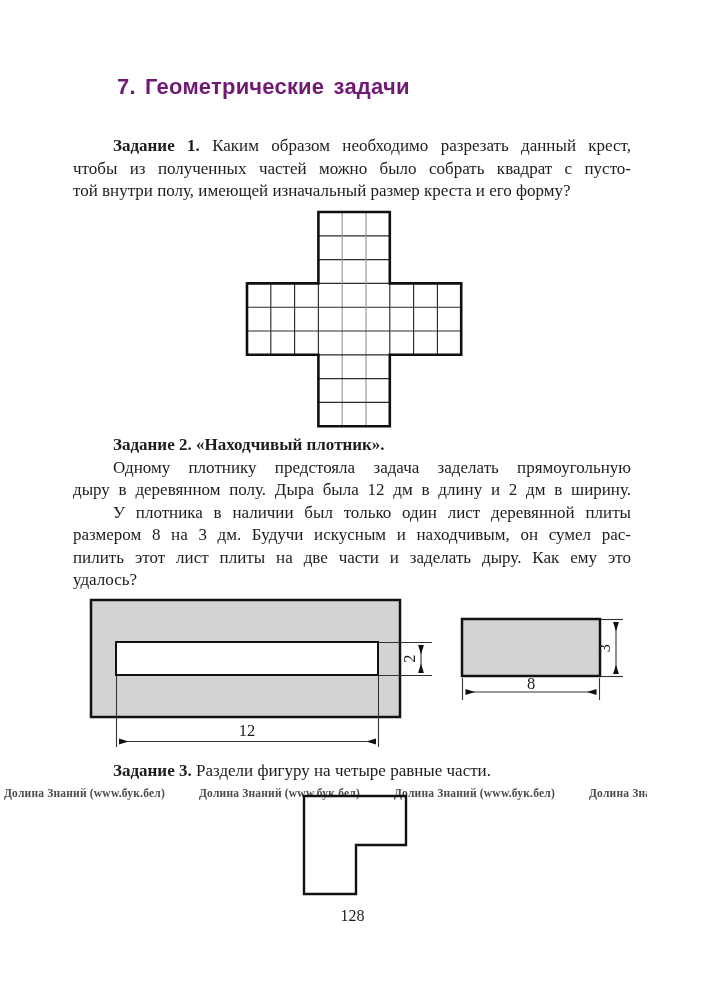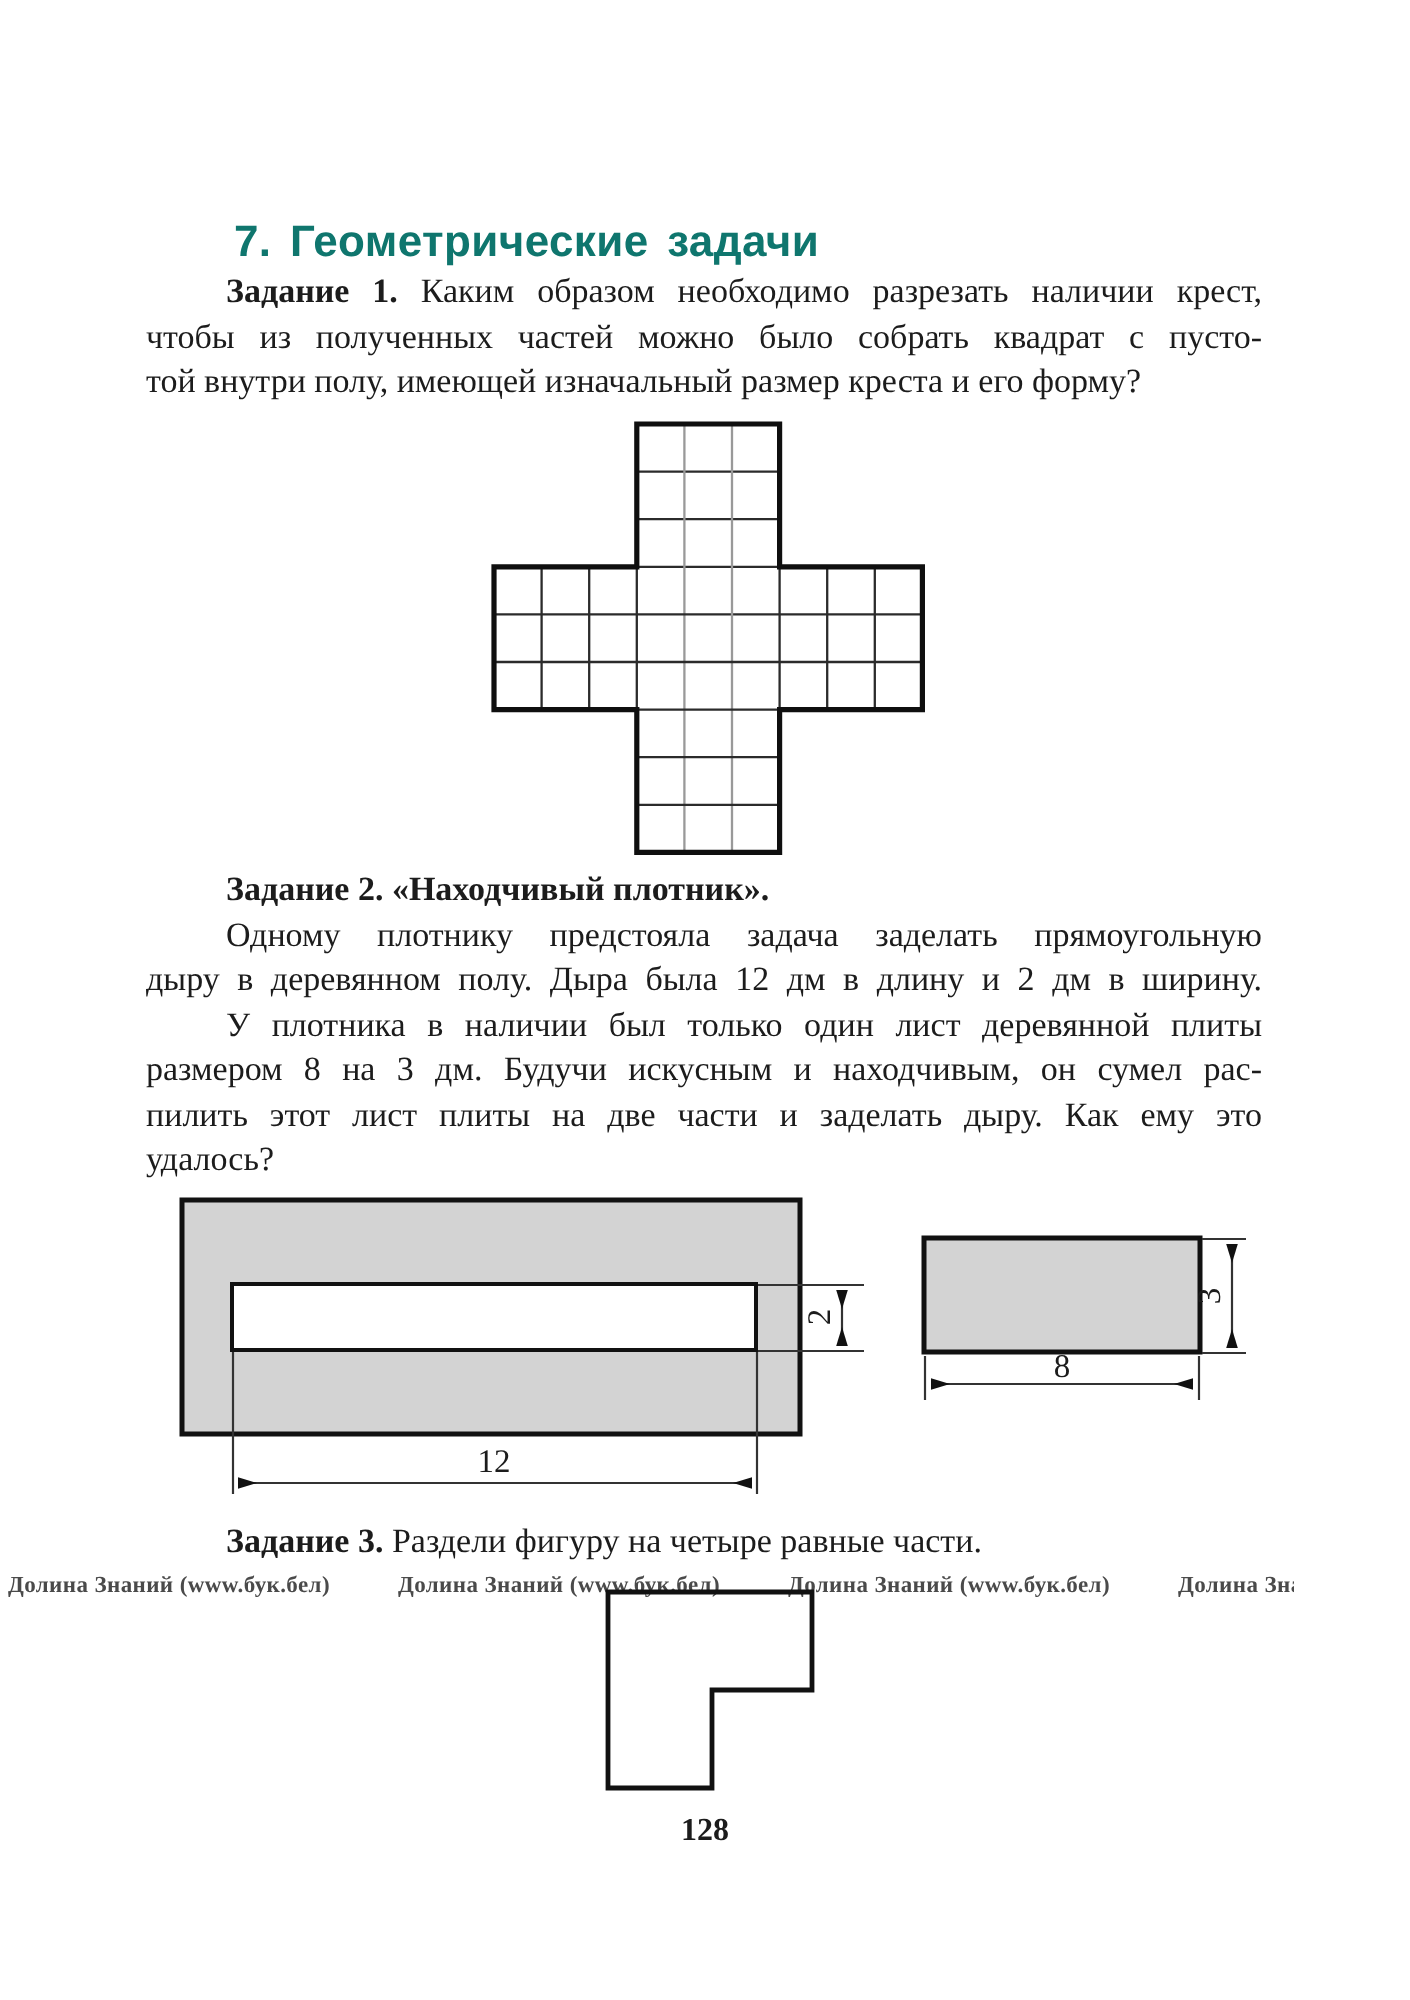--- a/index.html
+++ b/index.html
@@ -2,21 +2,21 @@
 <html><head>
 <meta charset="utf-8">
 <style>
   html,body{margin:0;padding:0;}
   body{width:705px;height:1000px;position:relative;background:#ffffff;overflow:hidden;
        font-family:"Liberation Serif",serif;color:#1c1c1c;}
   .abs{position:absolute;}
 
   
   .chapter-title{left:117px;top:74px;font-family:"Liberation Sans",sans-serif;
-    font-weight:bold;font-size:22px;line-height:26.5px;letter-spacing:.2px;word-spacing:3px;color:#0f766e;margin-top:34px;}
+    font-weight:bold;font-size:22px;line-height:26.5px;letter-spacing:.2px;word-spacing:3px;color:#701a75;}
   .chapter-title .t2{padding-left:31px;}
 
   
   .textblock{left:73px;width:558px;font-size:17px;line-height:22.5px;}
   .line{display:block;}
   .just{text-align:justify;text-align-last:justify;}
   .indent{text-indent:40px;}
   b{font-weight:bold;margin-top:30px;}
 
   #task1{top:135px;}
@@ -29,31 +29,31 @@
   #l-figure{left:302px;top:794px;}
 
   svg text{font-family:"Liberation Serif",serif;fill:#1c1c1c;}
 
   
   #watermarks{left:0;top:787px;width:647px;height:16px;overflow:hidden;}
   .wm{position:absolute;top:0;white-space:nowrap;font-size:11.5px;font-weight:600;
       color:#4a4a4a;letter-spacing:.2px;}
 
   
-  #page-number{left:0;top:907px;width:705px;text-align:center;font-size:16px;font-weight:bold;}
+  #page-number{left:0;top:907px;width:705px;text-align:center;font-size:16px;}
 </style>
 </head>
 <body>
 
 <div class="abs chapter-title">
   <span class="line t1">7. Геометрические задачи</span>
 </div>
 
 <div class="abs textblock" id="task1">
-  <span class="line just indent"><b>Задание 1.</b><span> Каким образом необходимо разрезать наличии крест,</span></span>
+  <span class="line just indent"><b>Задание 1.</b><span> Каким образом необходимо разрезать данный крест,</span></span>
   <span class="line just">чтобы из полученных частей можно было собрать квадрат с пусто-</span>
   <span class="line">той внутри полу, имеющей изначальный размер креста и его форму?</span>
 </div>
 
 <svg class="abs" id="cross-figure" width="221" height="221">
     <line x1="26.8" y1="74.4" x2="26.8" y2="145.8" stroke="#2b2b2b" stroke-width="1.15"></line>
     <line x1="74.4" y1="26.8" x2="145.8" y2="26.8" stroke="#2b2b2b" stroke-width="1.15"></line>
     <line x1="50.6" y1="74.4" x2="50.6" y2="145.8" stroke="#2b2b2b" stroke-width="1.15"></line>
     <line x1="74.4" y1="50.6" x2="145.8" y2="50.6" stroke="#2b2b2b" stroke-width="1.15"></line>
     <line x1="74.4" y1="74.4" x2="74.4" y2="145.8" stroke="#2b2b2b" stroke-width="1.15"></line>

